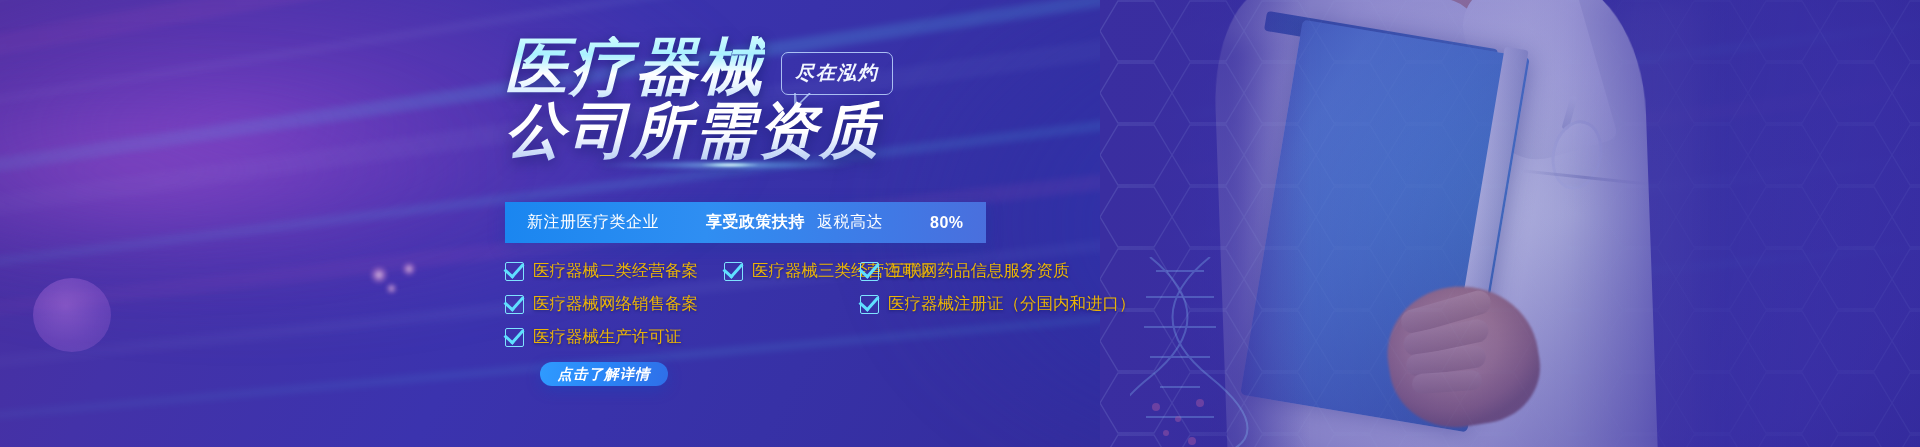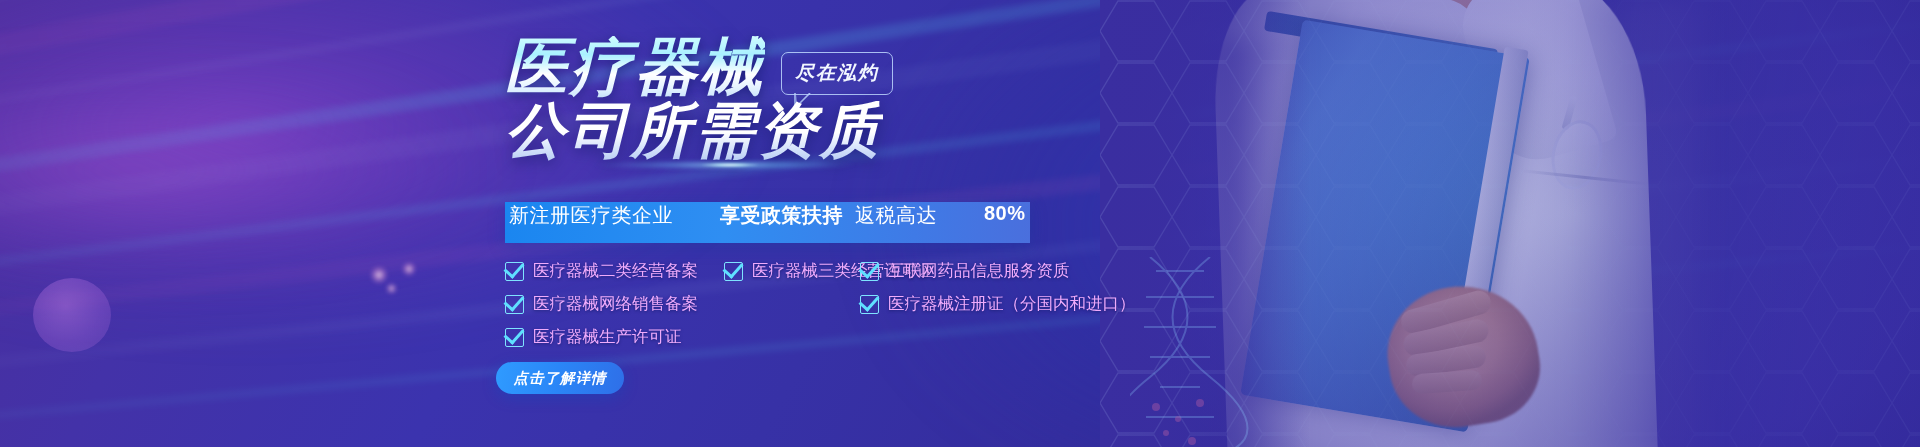--- a/index.html
+++ b/index.html
@@ -270,65 +270,65 @@
     filter:blur(2px);
   }
   .title-underglow-core{
     position:absolute;left:700px;top:163px;width:60px;height:4px;
     background:radial-gradient(ellipse 50% 50% at 50% 50%, #ffffff 0%, rgba(200,250,255,0.8) 40%, rgba(150,220,255,0) 100%);
     filter:blur(1px);
   }
 
   .subbar{
     position:absolute;left:505px;top:202px;
-    height:41px;display:flex;align-items:flex-start;
-    padding:0 4px;
+    height:41px;display:flex;align-items:center;
+    padding:0 22px;
     background:linear-gradient(95deg,#1a86f0 0%,#2f8ef2 42%,#3f7ae6 78%,#4a6fdd 100%);
     color:#ffffff;
-    font-size:20px;letter-spacing:0.5px;
+    font-size:16px;letter-spacing:0.5px;
     white-space:nowrap;
     box-shadow:0 4px 16px rgba(20,60,160,0.35);
   }
   .subbar b{font-weight:bold;margin-left:47px;}
   .subbar .gap{display:inline-block;width:12px;}
 
   .checklist{
     position:absolute;left:505px;top:260px;
     width:620px;
   }
   .chk-grid{
     display:grid;
     grid-template-columns:355px 265px;
     row-gap:11px;
   }
   .chk{
     display:flex;align-items:center;gap:9px;
-    color:#f0abfc;font-size:16.5px;white-space:nowrap;
+    color:#eab308;font-size:16.5px;white-space:nowrap;
     text-shadow:0 1px 3px rgba(10,20,80,0.6);
   }
   .chk .chkbox{
     position:relative;flex:0 0 auto;
     width:17px;height:17px;
     border:1.6px solid #7fe3ff;
     border-radius:2px;
   }
   .chk .chkbox:after{
     content:"";position:absolute;left:2px;top:-4px;
     width:9px;height:15px;
     border:solid #5fe0ff;
     border-width:0 3px 3px 0;
     transform:rotate(42deg);
   }
   .chk-inline-2{
     display:flex;align-items:center;gap:26px;
   }
 
   .cta{
-    position:absolute;left:496px;top:362px;
-    width:128px;height:32px;
+    position:absolute;left:540px;top:362px;
+    width:128px;height:24px;
     display:flex;align-items:center;justify-content:center;
     border-radius:18px;
     background:linear-gradient(100deg,#2f9bff 0%,#2a86f7 48%,#2f6fe8 100%);
     color:#ffffff;font-size:14.5px;font-weight:bold;font-style:italic;
     letter-spacing:1px;
     box-shadow:0 4px 14px rgba(20,70,190,0.45);
     cursor:pointer;
   }
 </style>
 </head>

